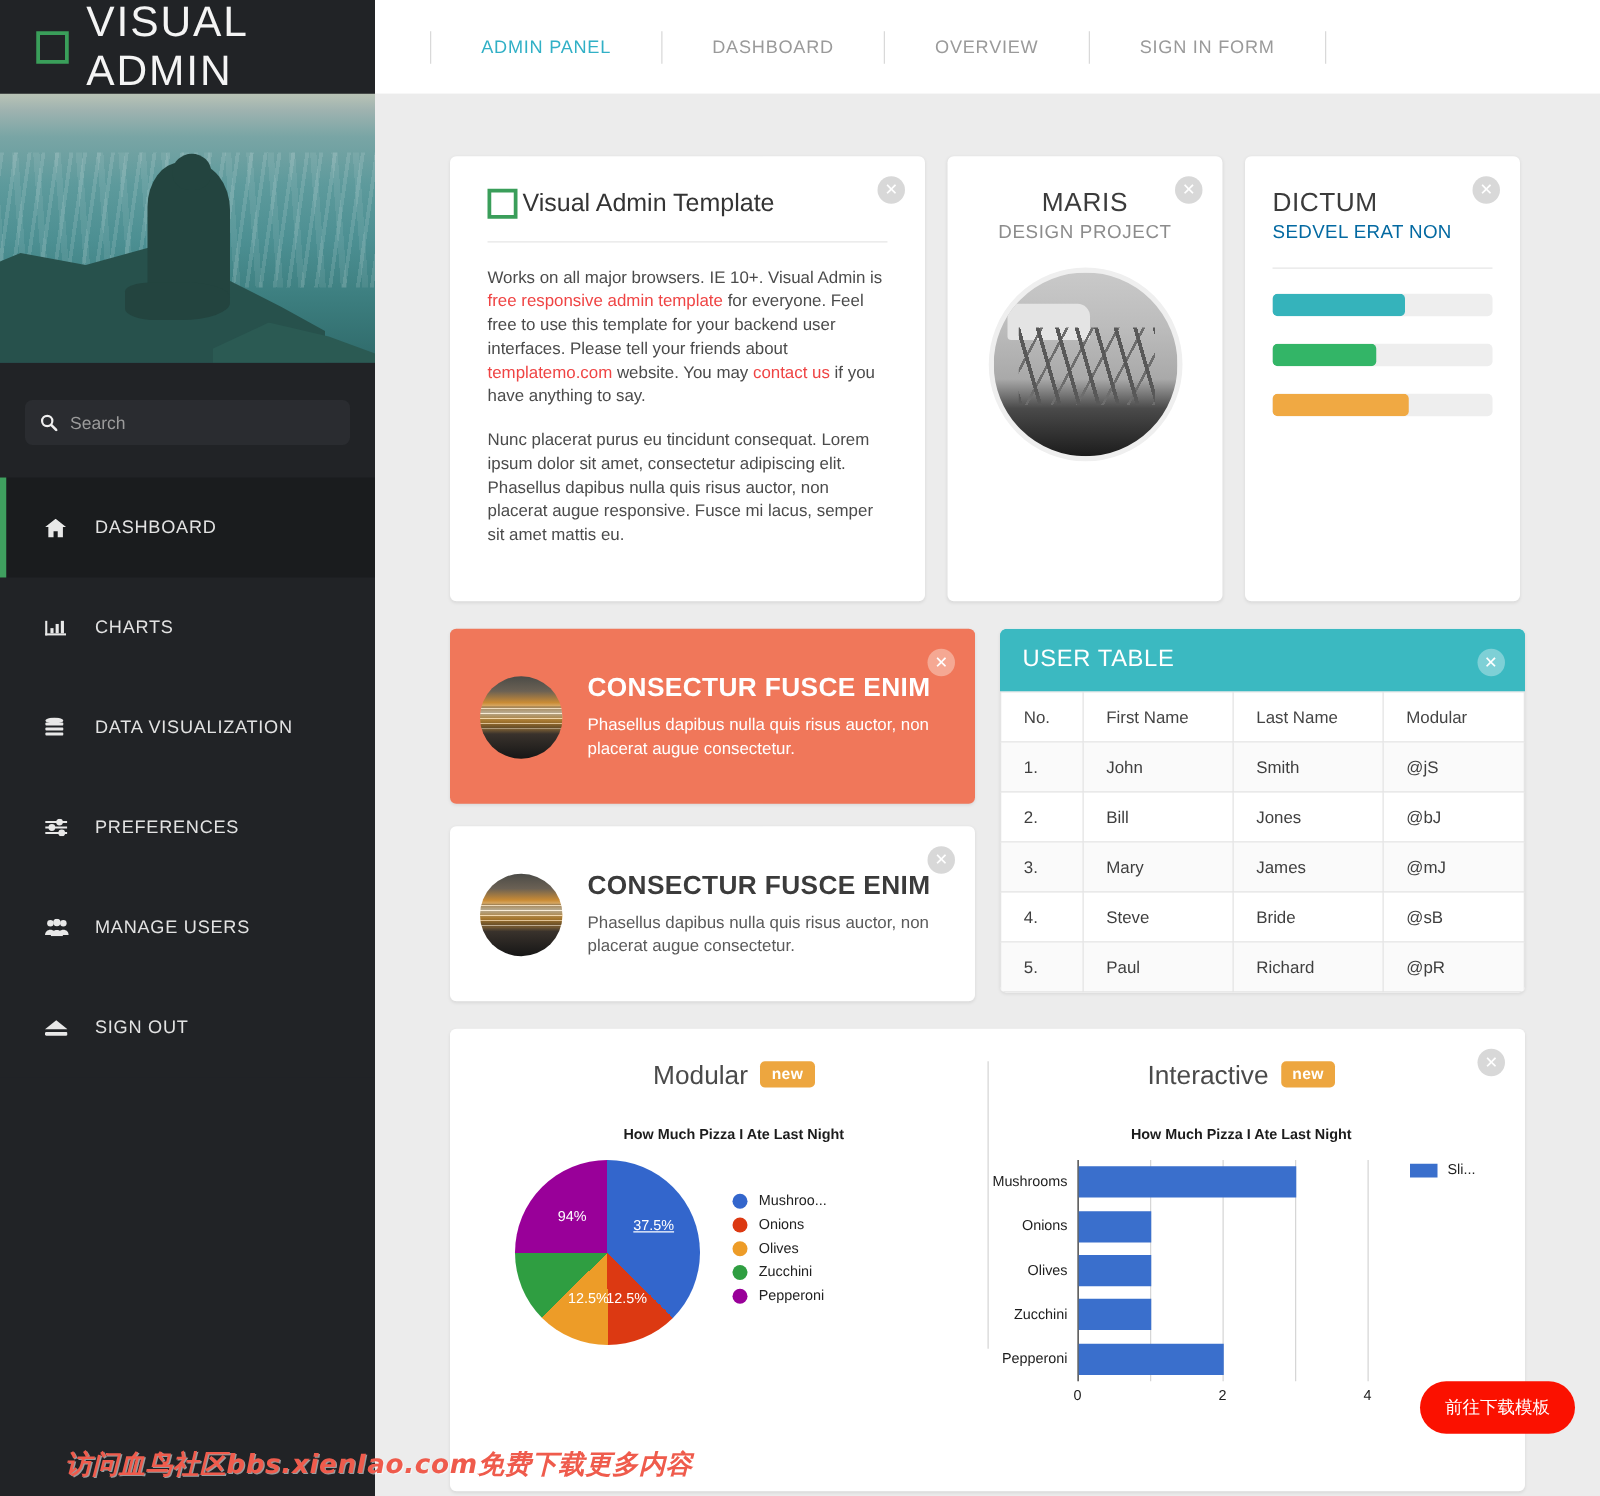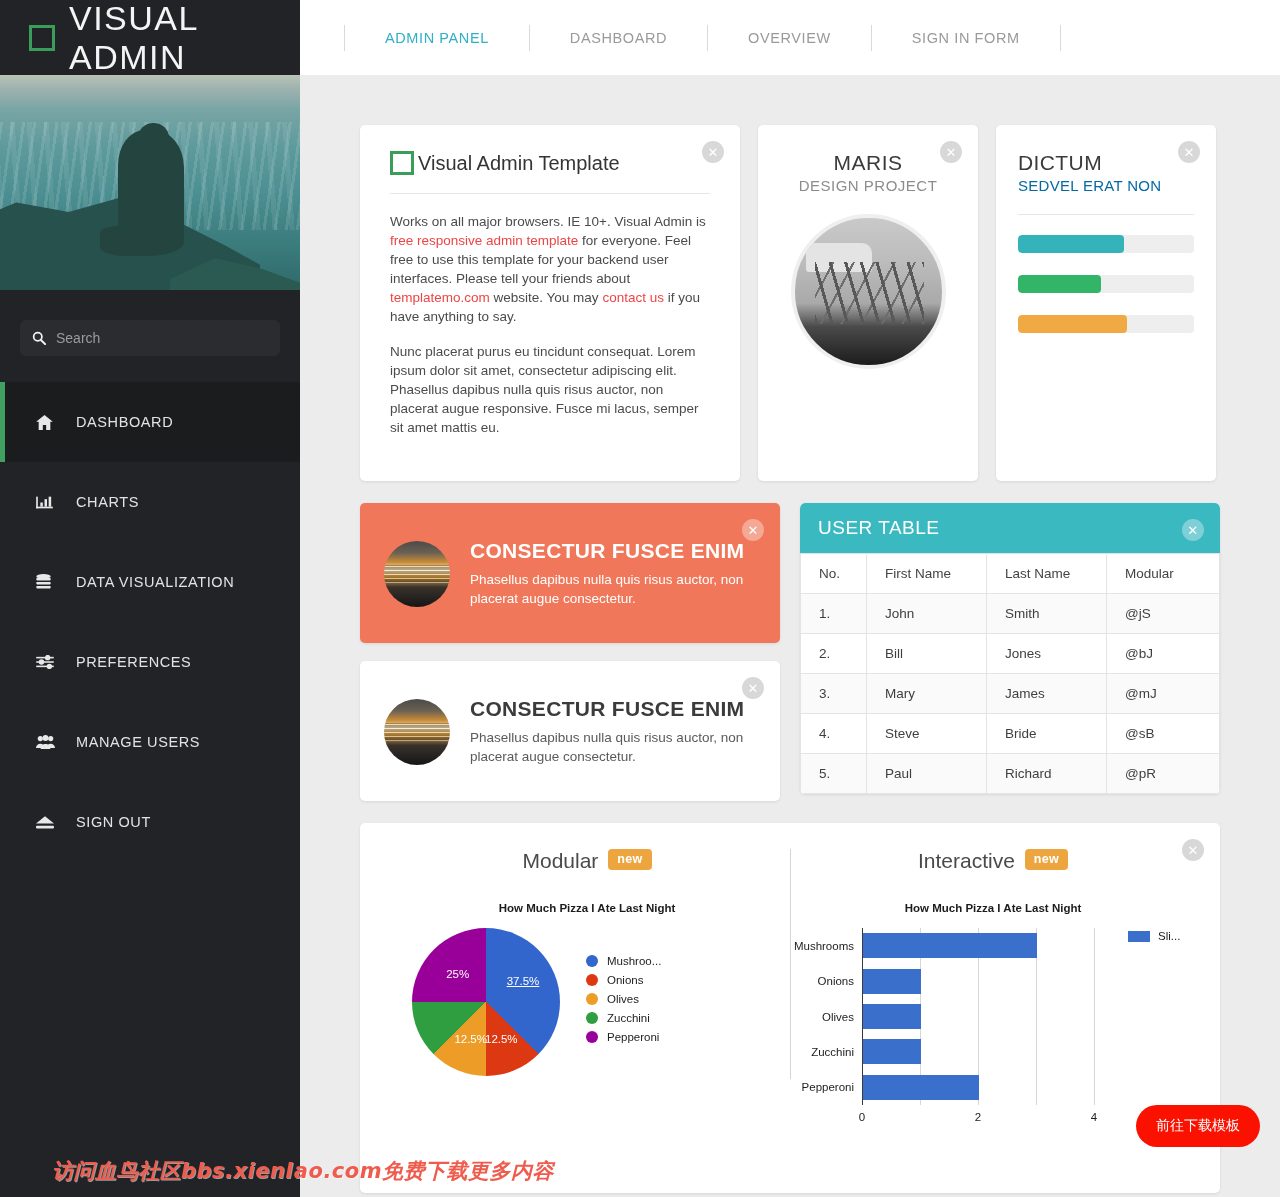--- a/index.html
+++ b/index.html
@@ -505,21 +505,21 @@
         <div class="chart-head">
           <span>Modular</span>
           <span class="badge-new">new</span>
         </div>
         <div class="chart-sub">How Much Pizza I Ate Last Night</div>
         <div class="pie-area">
           <div class="pie" id="pie" style="background: conic-gradient(rgb(51, 102, 204) 0deg, rgb(51, 102, 204) 135deg, rgb(220, 57, 18) 135deg, rgb(220, 57, 18) 180deg, rgb(237, 156, 40) 180deg, rgb(237, 156, 40) 225deg, rgb(47, 158, 65) 225deg, rgb(47, 158, 65) 270deg, rgb(153, 0, 153) 270deg, rgb(153, 0, 153) 360deg);">
               <span class="pie-lbl" style="left: 110.955px; top: 53px; text-decoration: underline;">37.5%</span>
               <span class="pie-lbl" style="left: 89.3073px; top: 110.955px;">12.5%</span>
               <span class="pie-lbl" style="left: 58.6927px; top: 110.955px;">12.5%</span>
-              <span class="pie-lbl" style="left: 45.7157px; top: 45.7157px;">25%</span>
+              <span class="pie-lbl" style="left: 45.7157px; top: 45.7157px;">94%</span>
             </div>
           <div class="pie-legend" id="pie-legend">
               <div class="leg-row">
                 <span class="leg-dot" style="background:#3366cc"></span>
                 <span class="leg-txt">Mushroo...</span>
               </div>
               <div class="leg-row">
                 <span class="leg-dot" style="background:#dc3912"></span>
                 <span class="leg-txt">Onions</span>
               </div>

